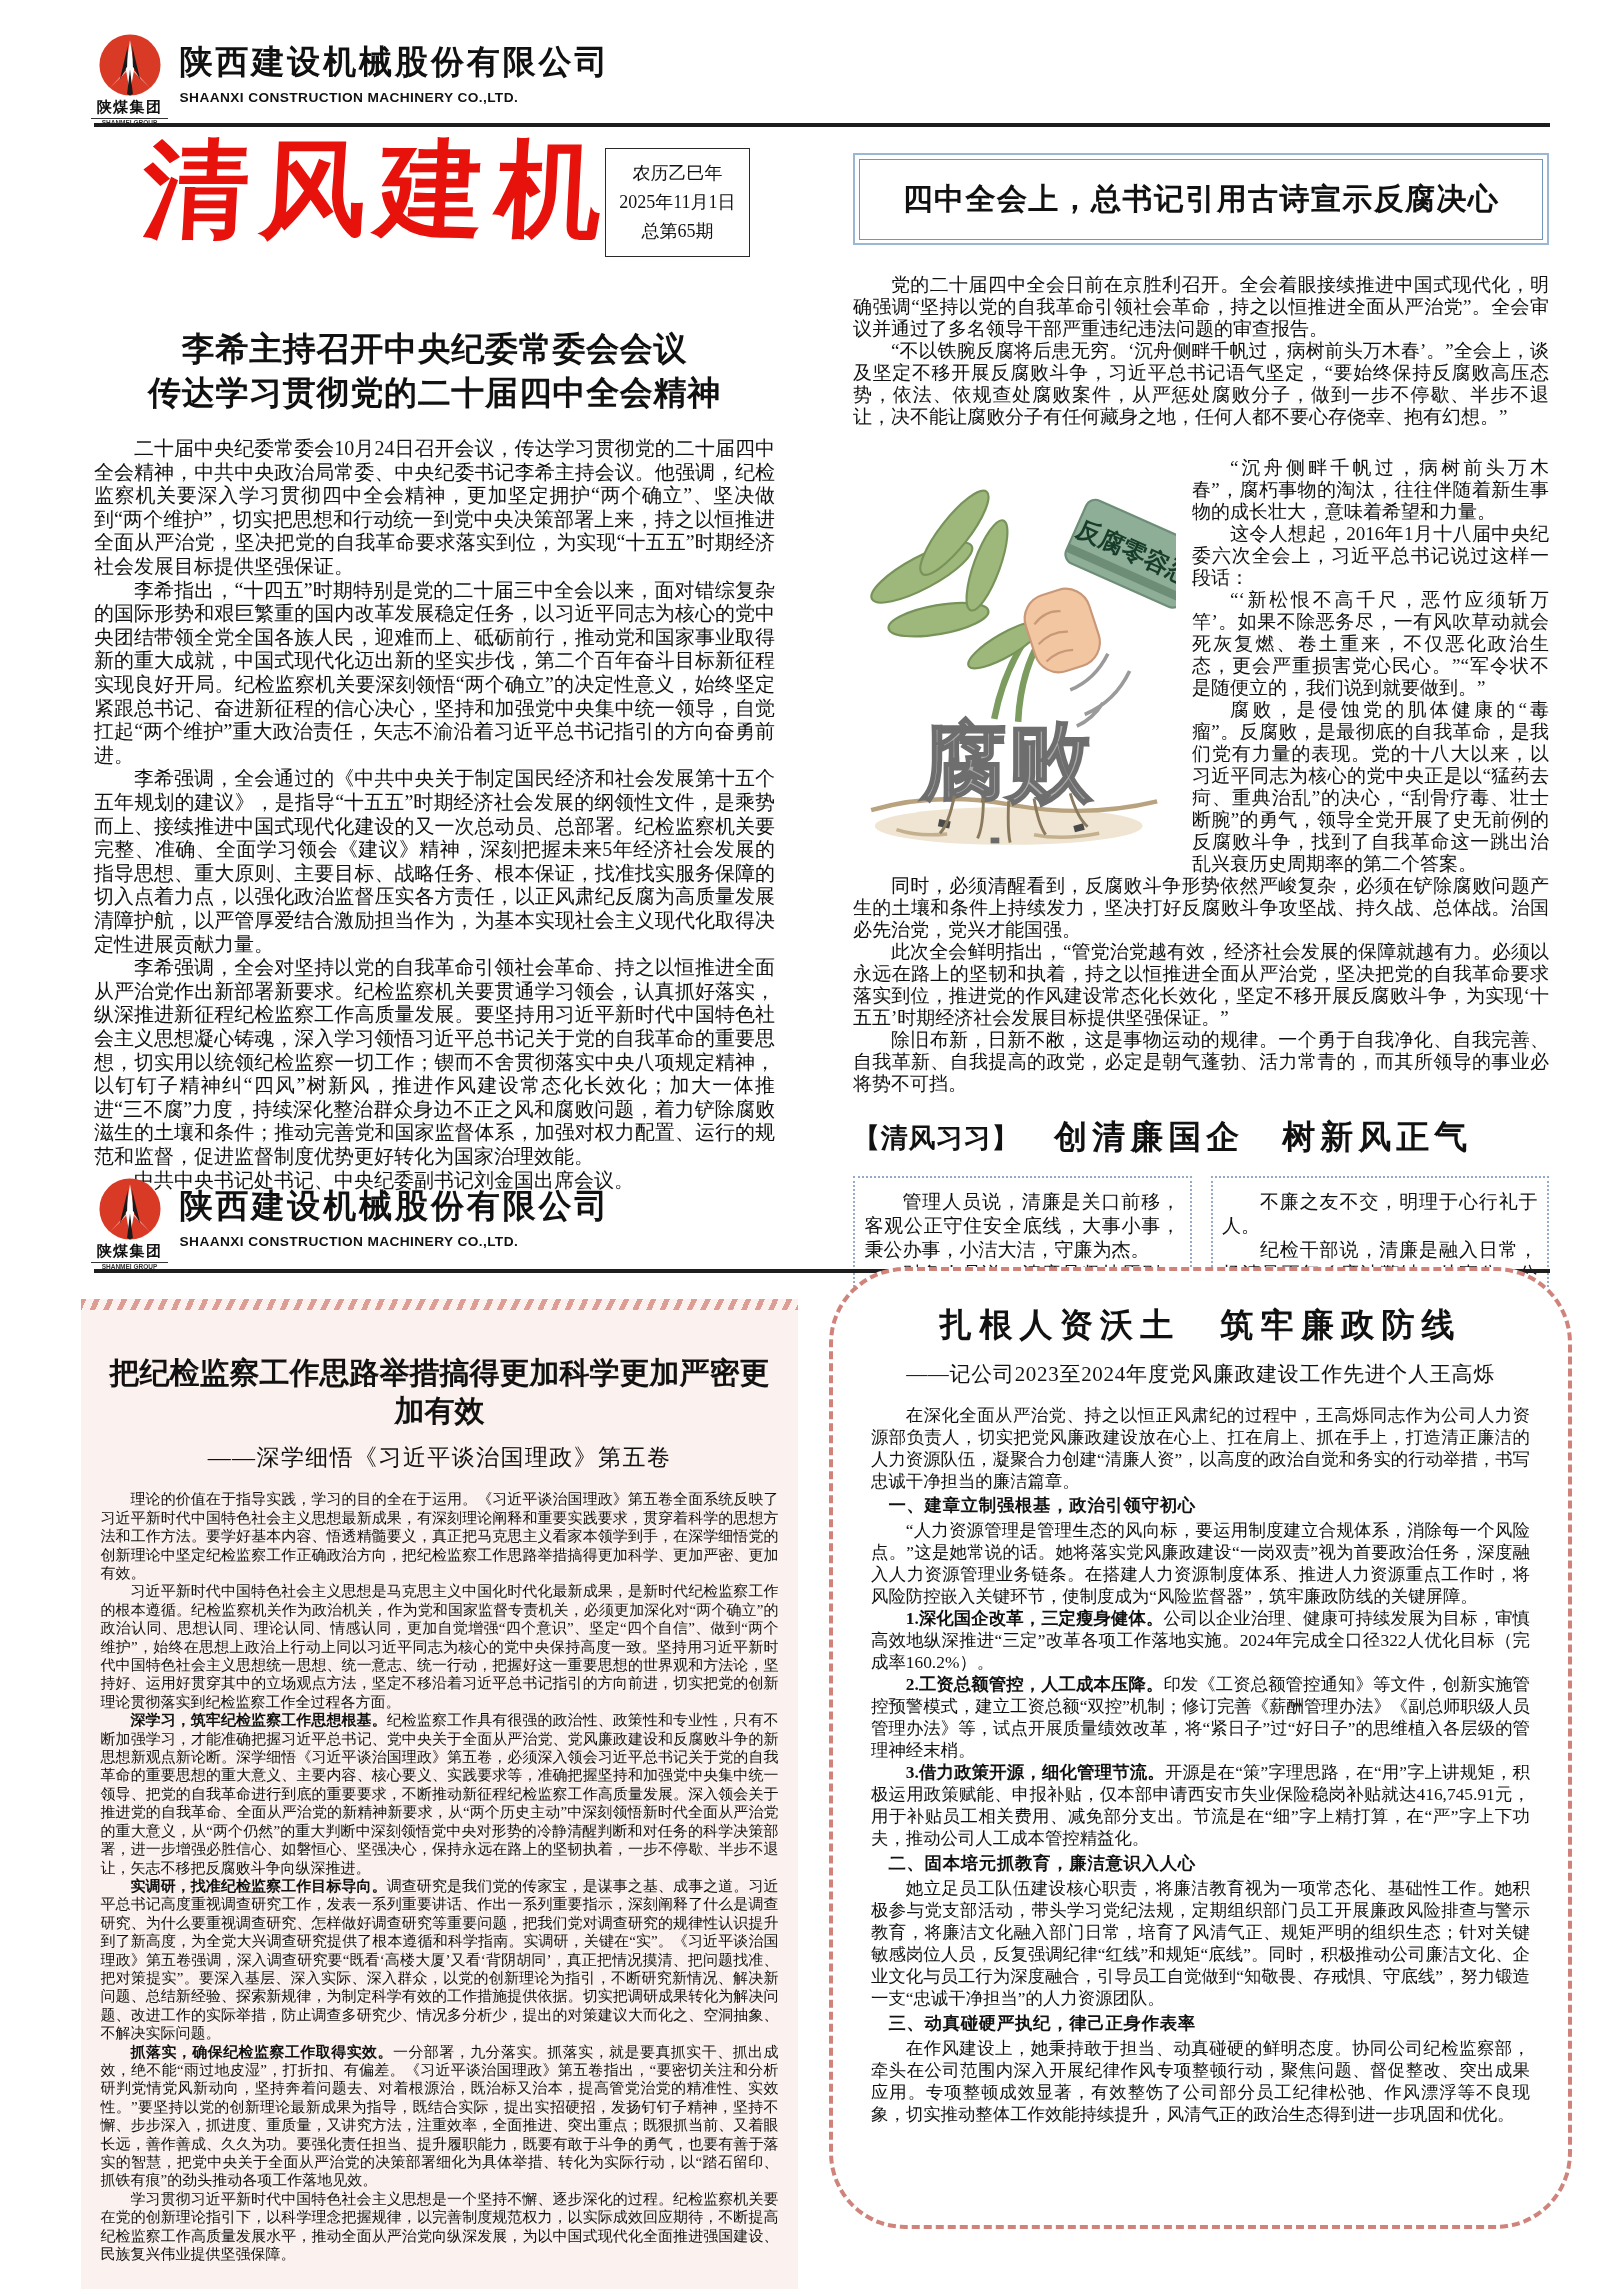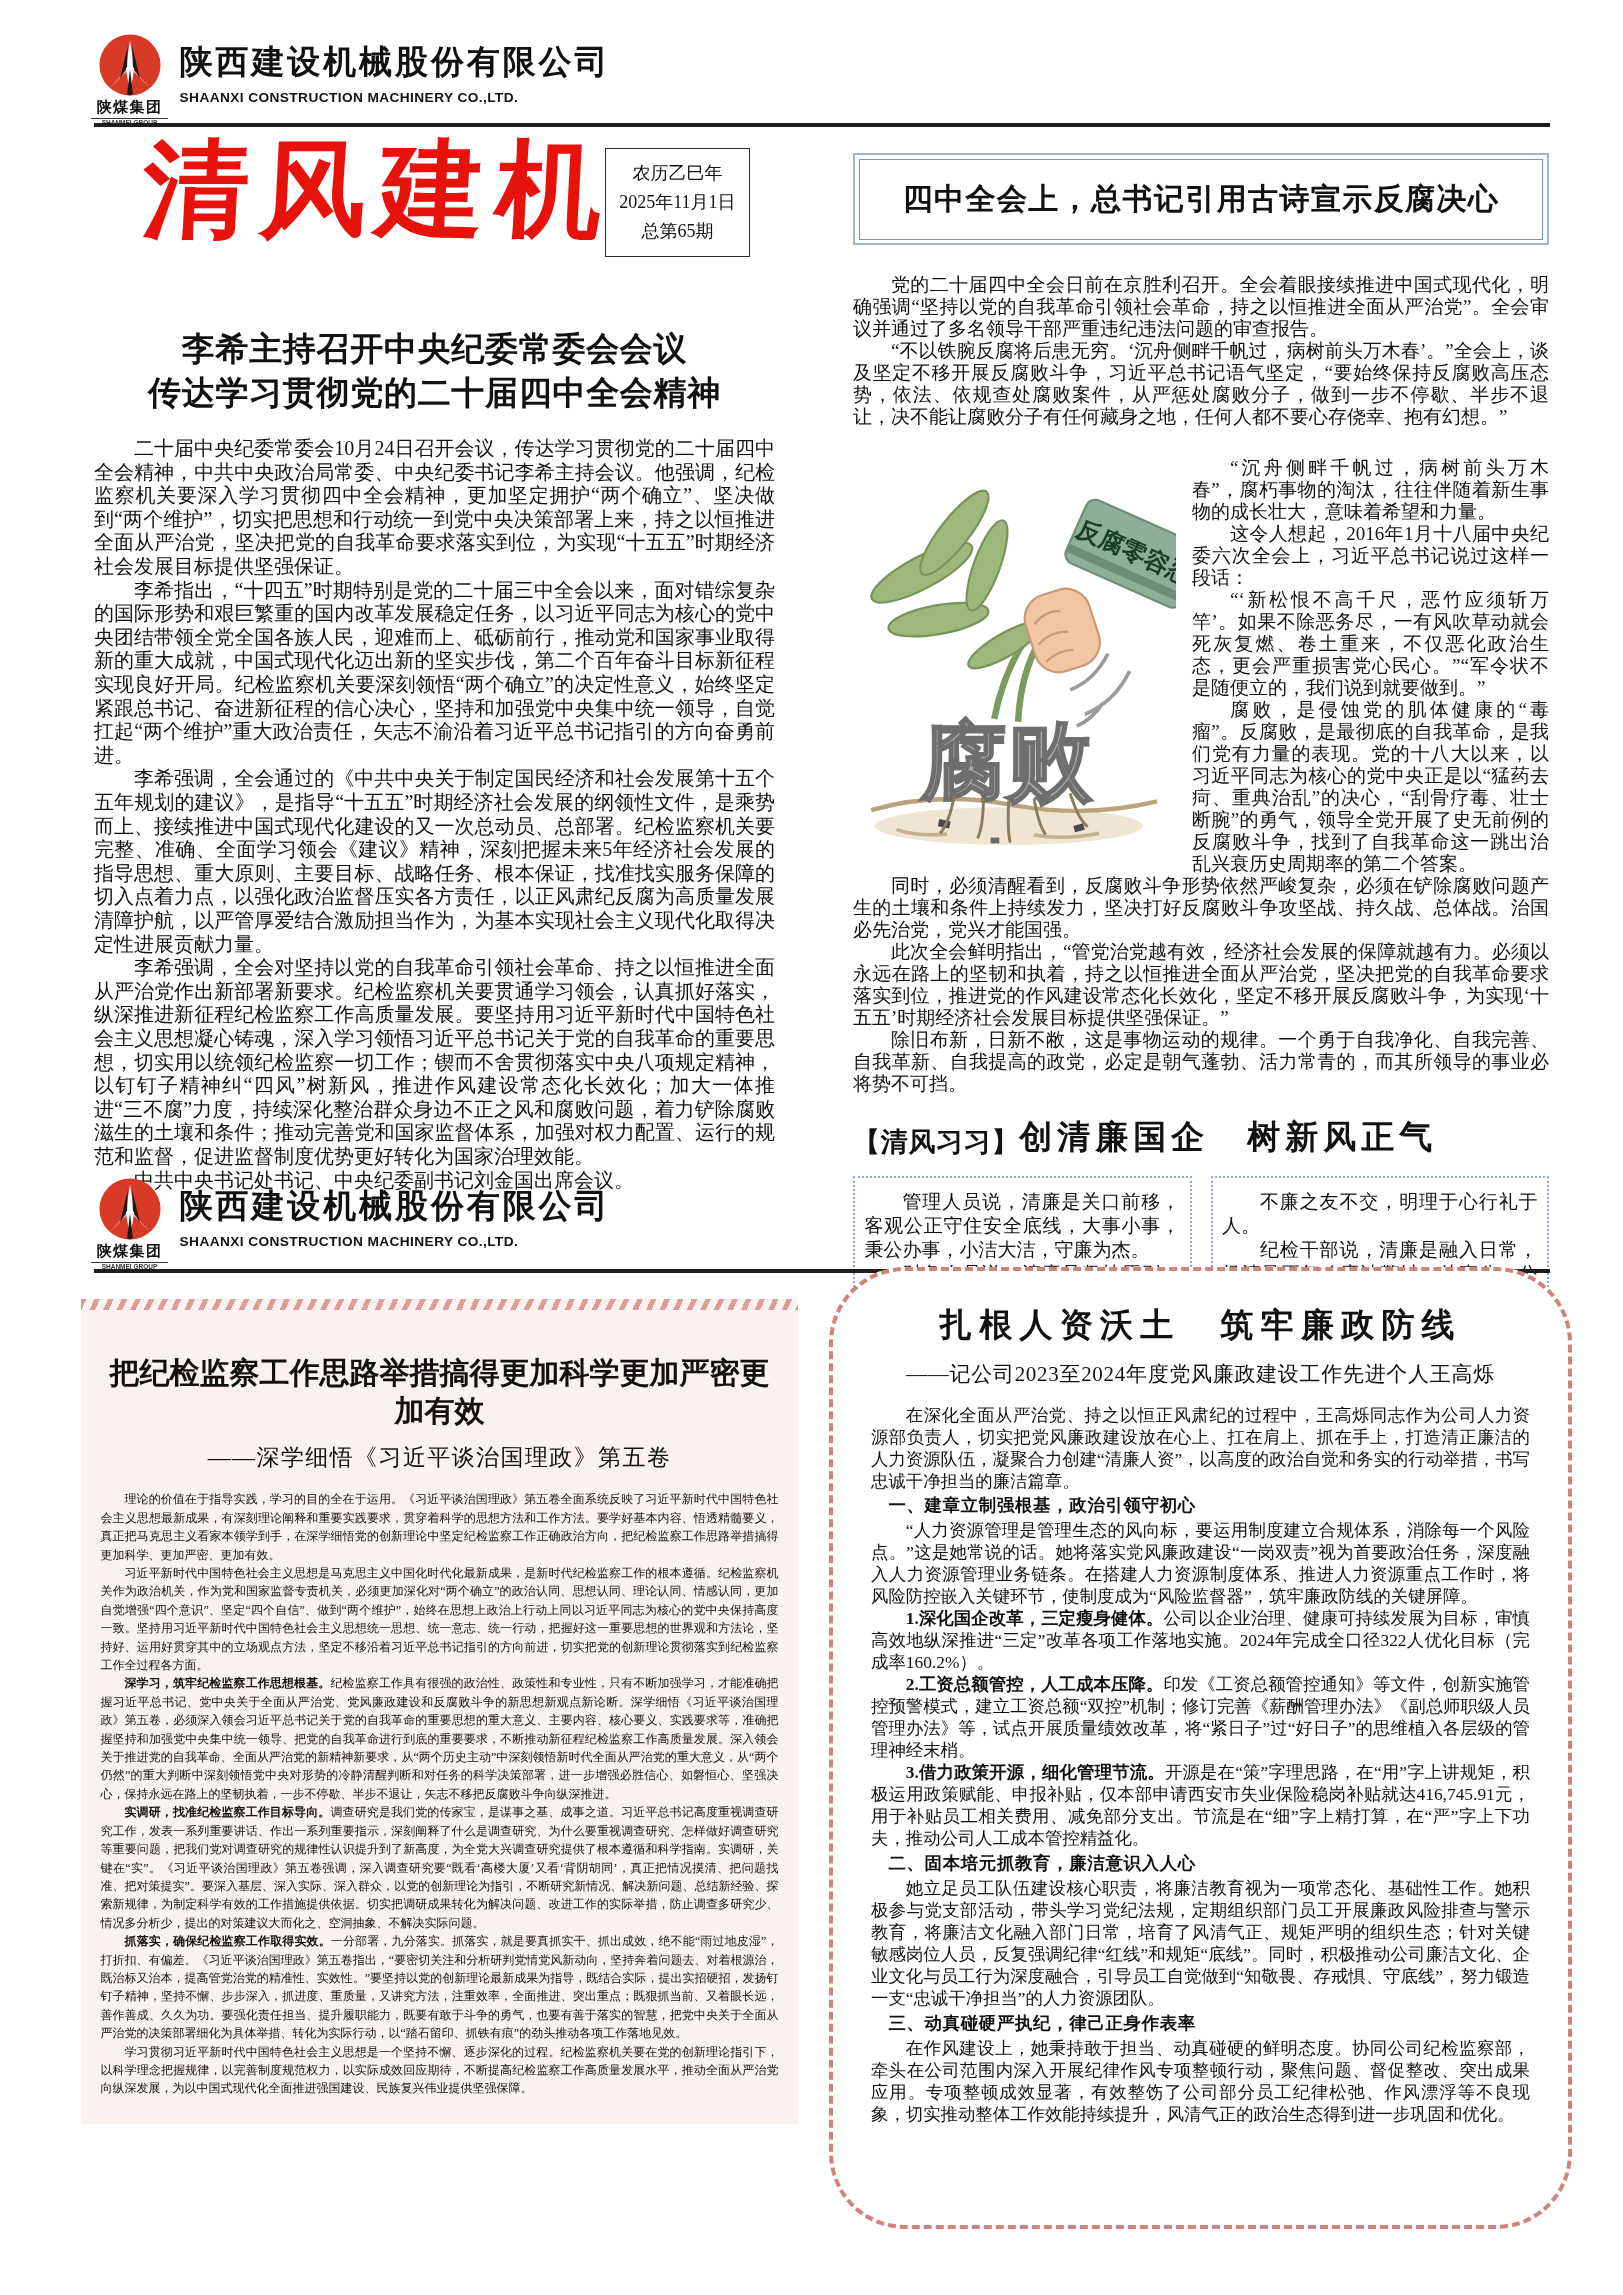--- a/index.html
+++ b/index.html
@@ -42,35 +42,35 @@
 
   
   .p1-right{position:absolute;left:853px;top:153px;width:696px;}
   .boxed-title{border:2.9px solid #9ab7d6;padding:3.6px;}
   .boxed-title-inner{border:1.4px solid #6d96c2;padding:19px 5.8px;text-align:center;
      font-size:30px;font-weight:bold;letter-spacing:1.4px;}
   .p1-right .body{margin-top:29px;}
   .p1-right .para{font-size:19px;line-height:22px;}
   .cartoon{float:left;width:323px;height:404px;margin:7.2px 16px 2.9px 0;}
 
-  .qf-header{margin-top:20px;display:flex;align-items:flex-end;}
+  .qf-header{margin-top:20px;display:flex;align-items:center;gap:35px;}
   .qf-tag{font-size:27px;font-weight:bold;letter-spacing:0.7px;}
   .qf-title{font-size:33px;font-weight:bold;letter-spacing:5px;}
   .qf-boxes{display:flex;gap:19px;margin-top:16px;}
   .qf-box{flex:1;border:2.2px dotted #93abc6;padding:11.6px 9.4px;}
   .qf-box .para{font-size:19px;line-height:24px;}
 
   
   .p2-left{position:absolute;left:81px;top:1299px;width:717px;background:#fbf1ee;padding-bottom:26px;box-sizing:border-box;}
   .hatch{height:11px;background:repeating-linear-gradient(115deg,#dd9d94 0 5px,#fbf1ee 5px 12.3px);}
   .p2-left-inner{padding:20px 19.5px 0;}
   .p2-title{font-size:30px;font-weight:bold;text-align:center;line-height:1.25;margin-top:24px;}
   .p2-sub{font-size:23px;text-align:center;margin-top:13px;letter-spacing:1.4px;}
   .p2-left .body{margin-top:17.4px;}
-  .p2-left .para{font-size:12px;line-height:18.4px;}
+  .p2-left .para{font-size:15px;line-height:18.4px;}
 
   
   .p2-right{position:absolute;left:829px;top:1267px;width:743px;min-height:962px;
      border:4.3px dashed #cf837b;border-radius:76px;padding:32px 38px 41px;background:#fff;box-sizing:border-box;}
   .p2r-title{font-size:33px;font-weight:bold;text-align:center;letter-spacing:7.2px;}
   .p2r-sub{font-size:21px;text-align:center;margin-top:11.6px;letter-spacing:0.7px;}
   .p2-right .body{margin-top:16px;}
   .p2-right .para{font-size:17.4px;line-height:22px;}
   .para-heading{text-indent:1em;font-family:"Liberation Sans",sans-serif;font-size:18px;margin:2.9px 0;}
   .para-heading b{letter-spacing:0.7px;}

